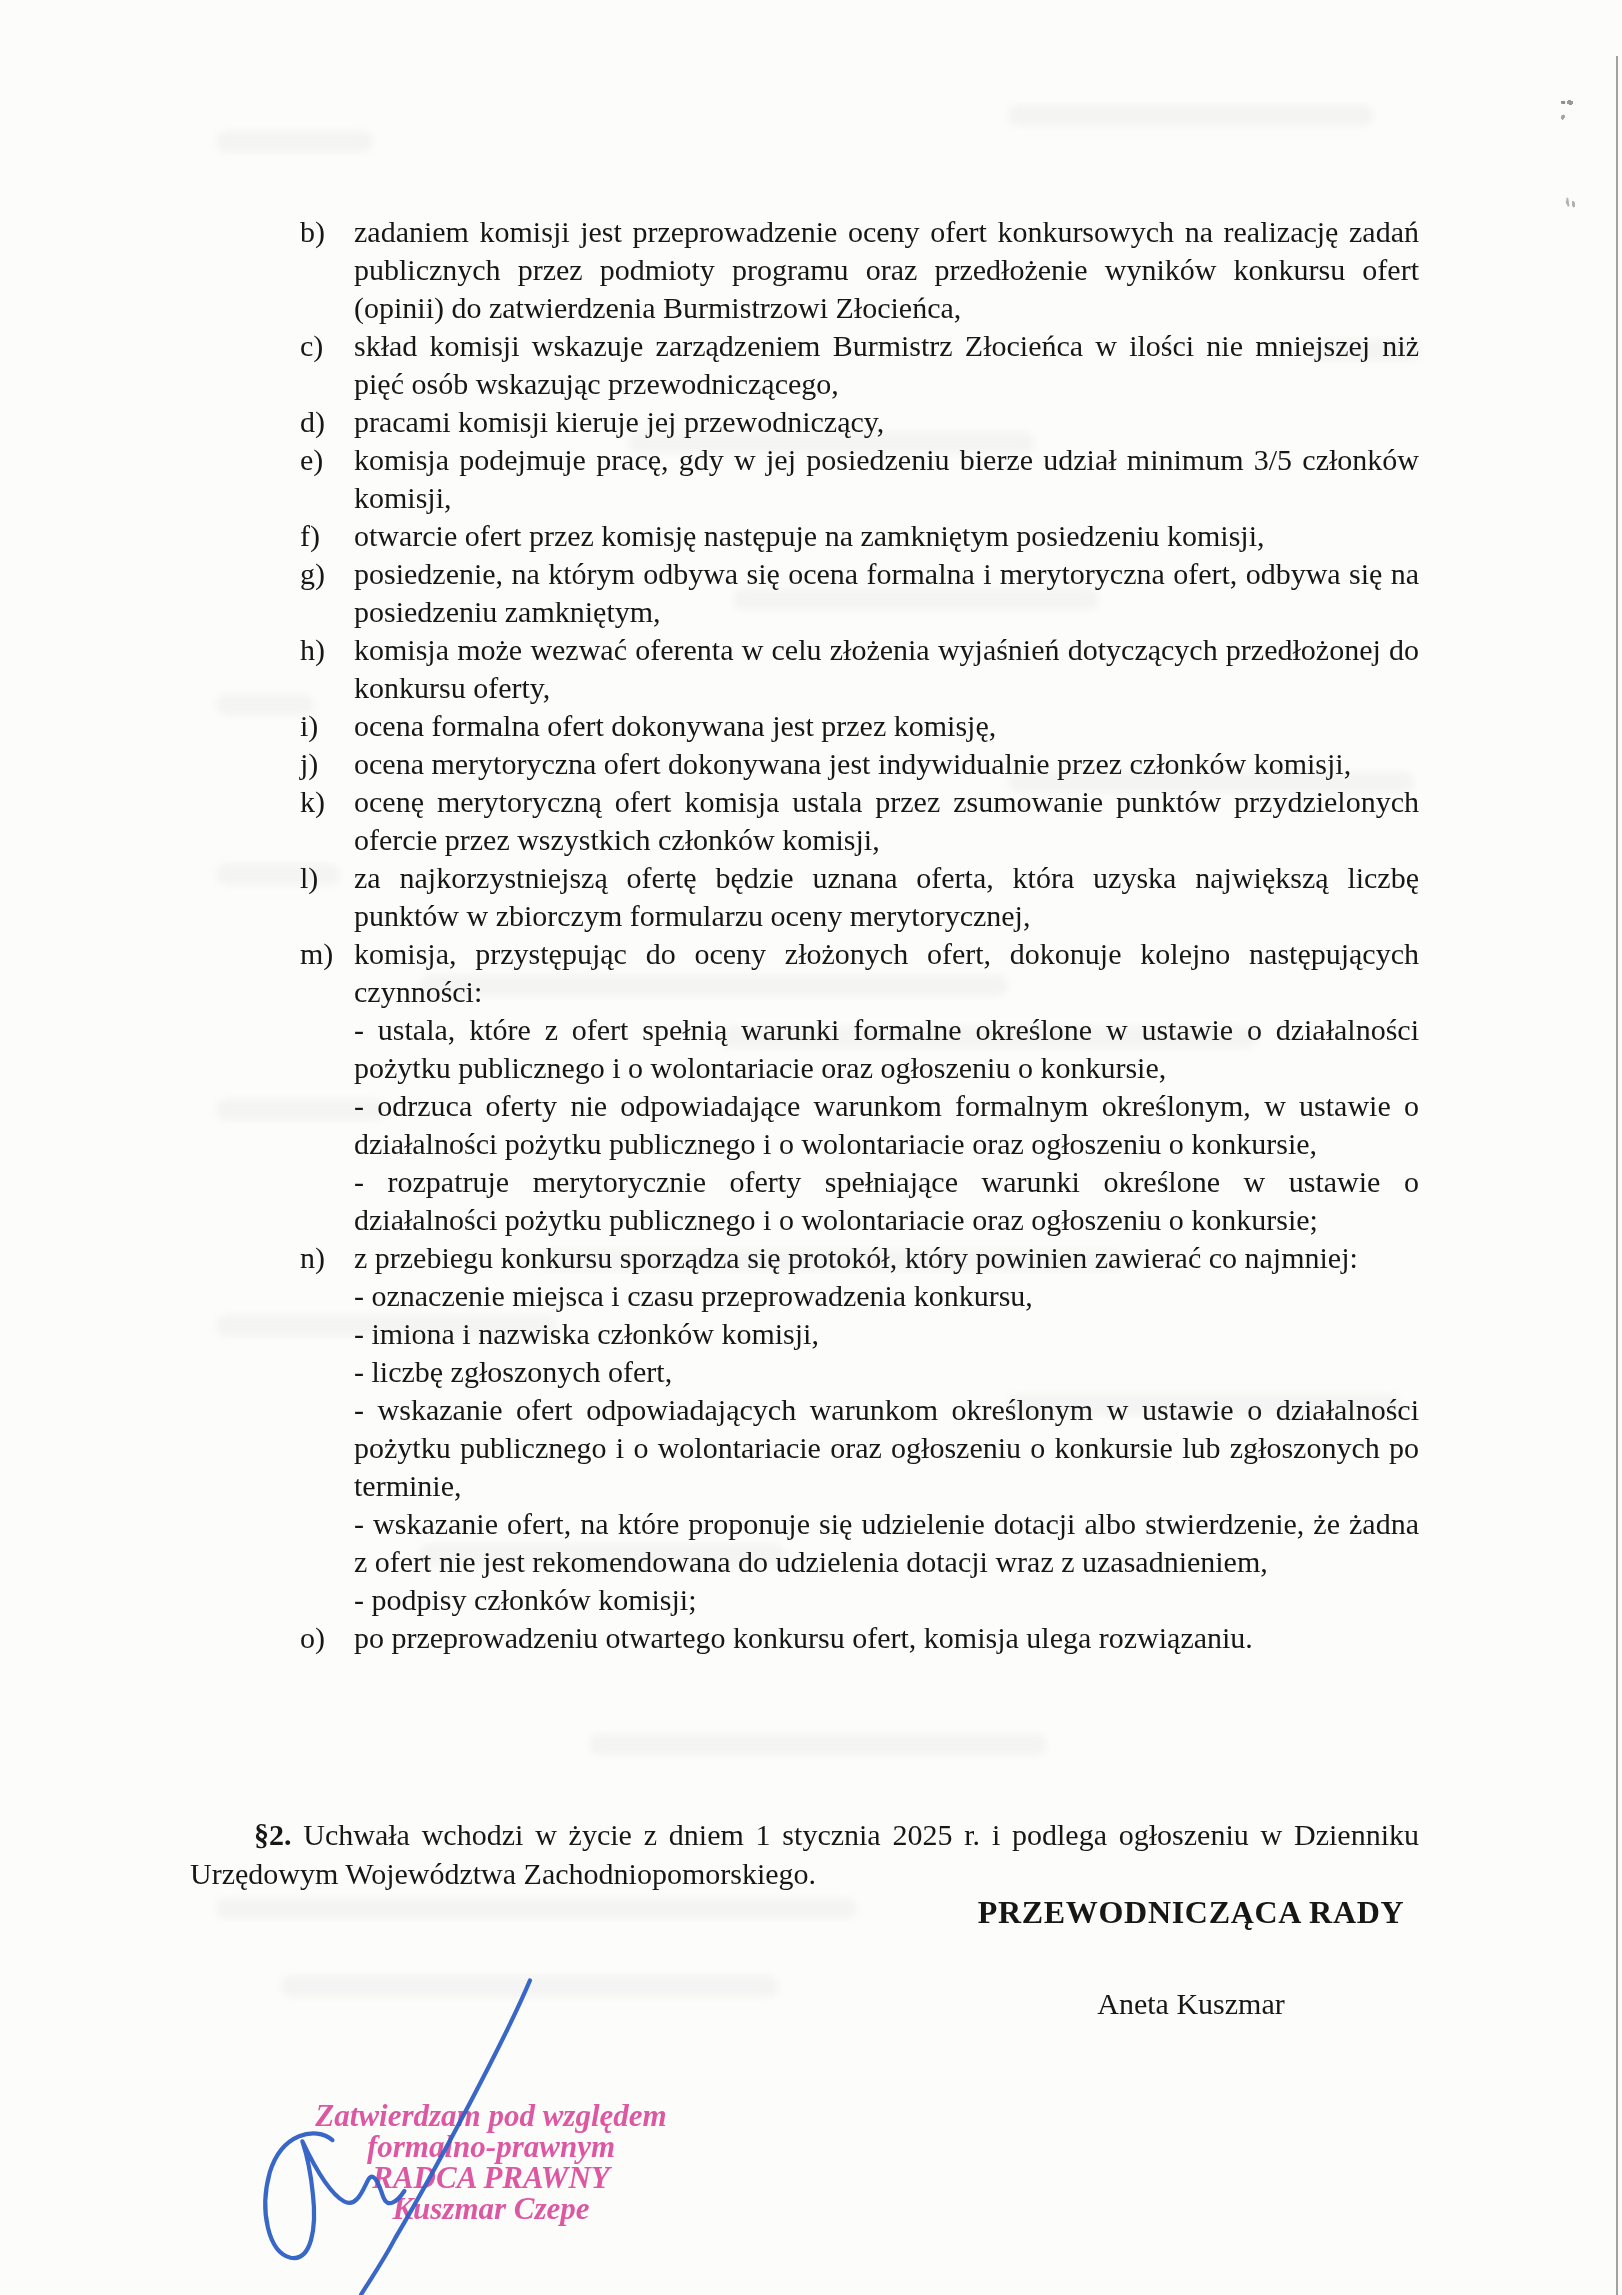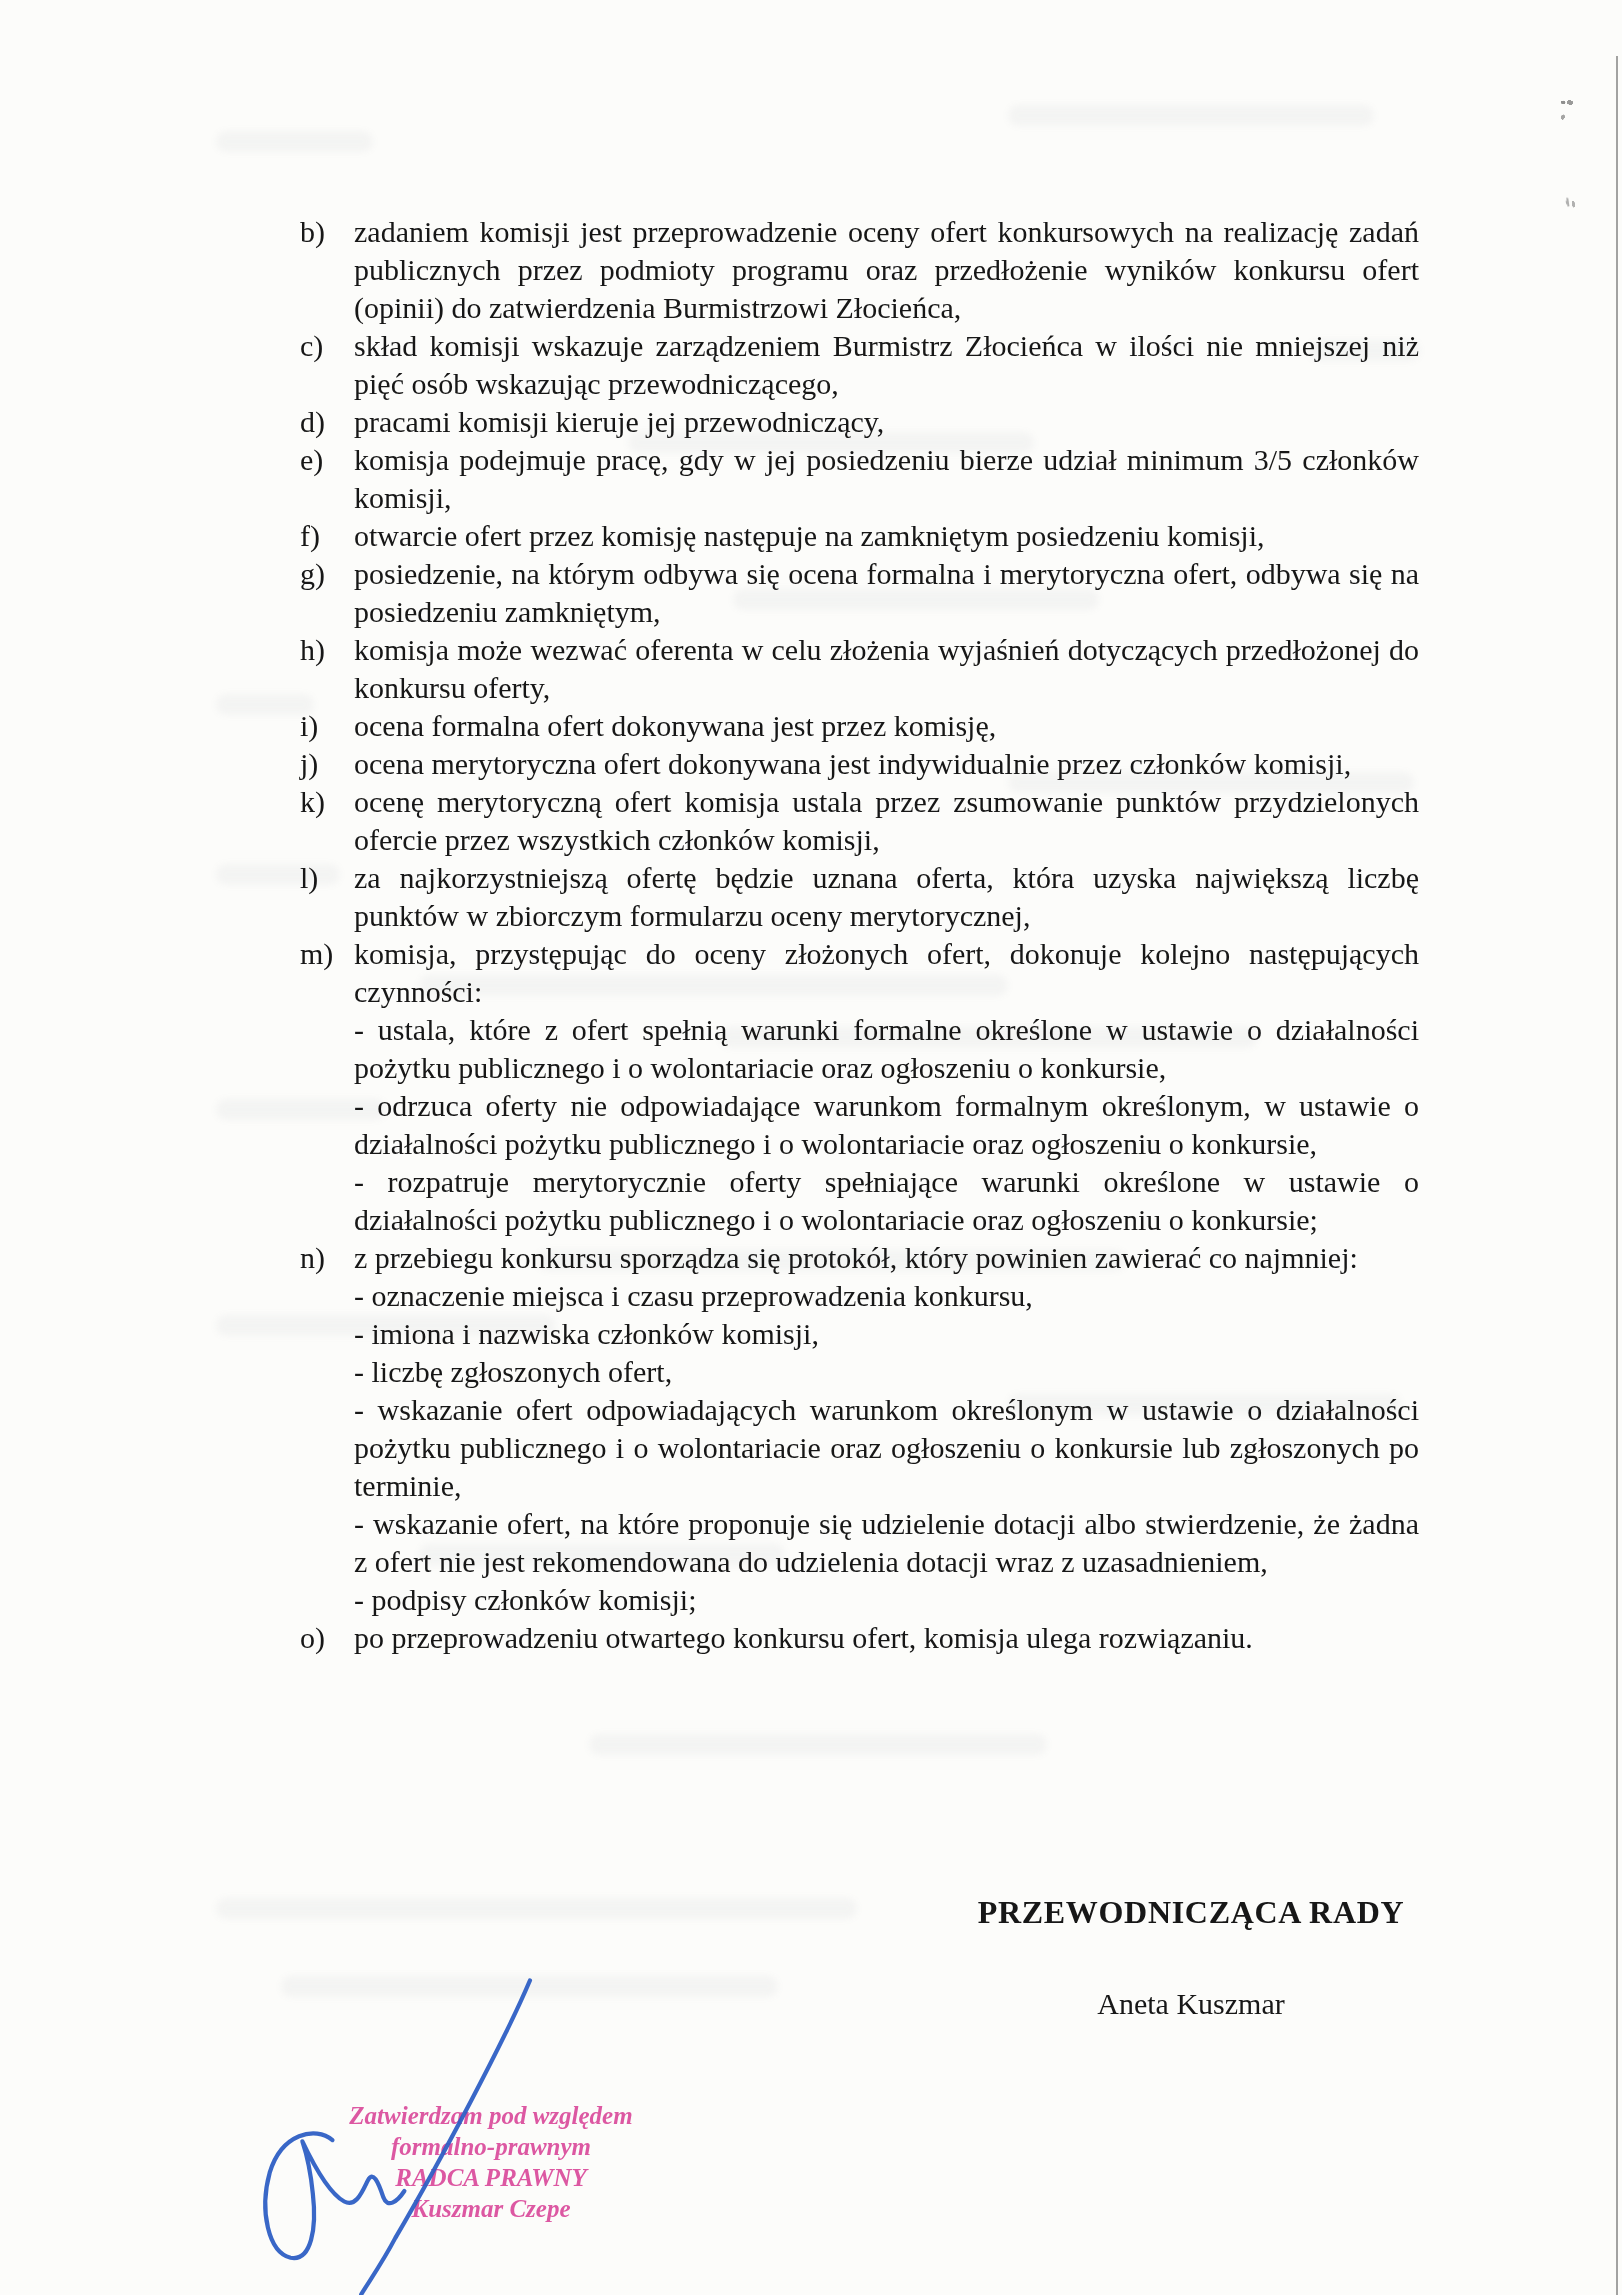--- a/index.html
+++ b/index.html
@@ -29,21 +29,21 @@
 
   
   .sig-block { position:absolute; left:949px; top:1894px; width:484px; text-align:center; }
   .sig-title { font-weight:bold; font-size:32px; letter-spacing:0.7px; white-space:nowrap; }
   .sig-name  { margin-top:56px; font-size:30px;font-family:Liberation Serif, serif; }
 
   
   .stamp {
     position:absolute; left:274px; top:2100px; width:434px;
     text-align:center; font-style:italic; font-weight:bold;
-    font-size:25px; line-height:31px;
+    font-size:31px; line-height:31px;
     opacity:.82;
     text-shadow:0 0 0.7px rgba(255,255,255,.6);
   }
 
   
   .signature-svg { position:absolute; left:237px; top:1971px; width:340px; height:325px; }
   .signature-svg path { fill:none; stroke:currentColor; stroke-width:6.5; stroke-linecap:round; stroke-linejoin:round; opacity:.95; }
 
   
   .scan-edge { position:absolute; left:1616px; top:56px; width:2px; height:2239px; background:#484848; opacity:.5; }
@@ -167,20 +167,21 @@
       <div class="li-sub">- podpisy członków komisji;</div>
     </div>
 
     <div class="li">
       <span class="marker">o)</span>
       <div class="li-text">po przeprowadzeniu otwartego konkursu ofert, komisja ulega rozwiązaniu.</div>
     </div>
 
   </div>
 
+  <p class="closing"><span class="para-prefix">§2.</span><span> Uchwała wchodzi w życie z dniem 1 stycznia 2025 r. i podlega ogłoszeniu w Dzienniku Urzędowym Województwa Zachodniopomorskiego.</span></p>
 
   <div class="sig-block">
     <div class="sig-title">PRZEWODNICZĄCA RADY</div>
     <div class="sig-name">Aneta Kuszmar</div>
   </div>
 
   <div class="stamp" style="color: rgb(214, 53, 143);">
     <div>Zatwierdzam pod względem</div>
     <div>formalno-prawnym</div>
     <div>RADCA PRAWNY</div>

